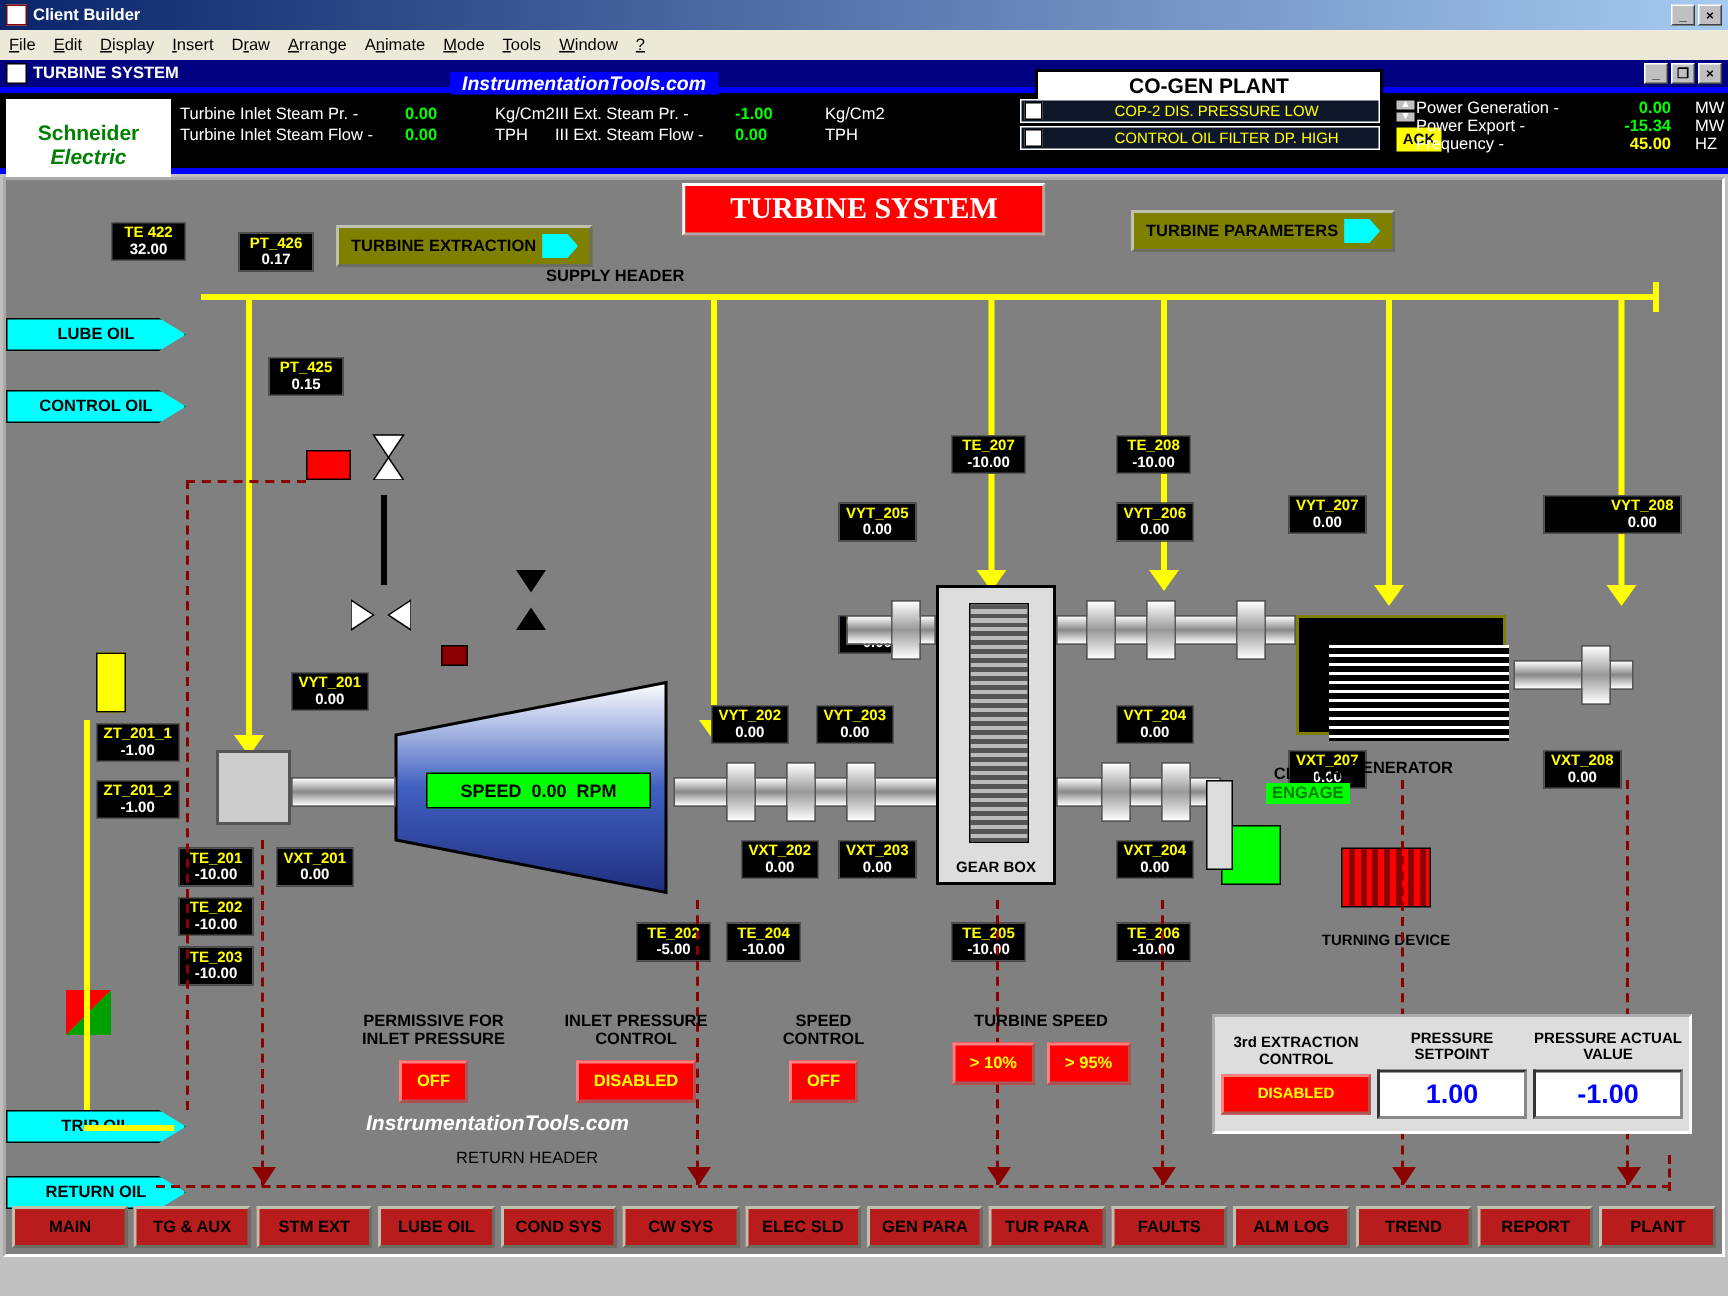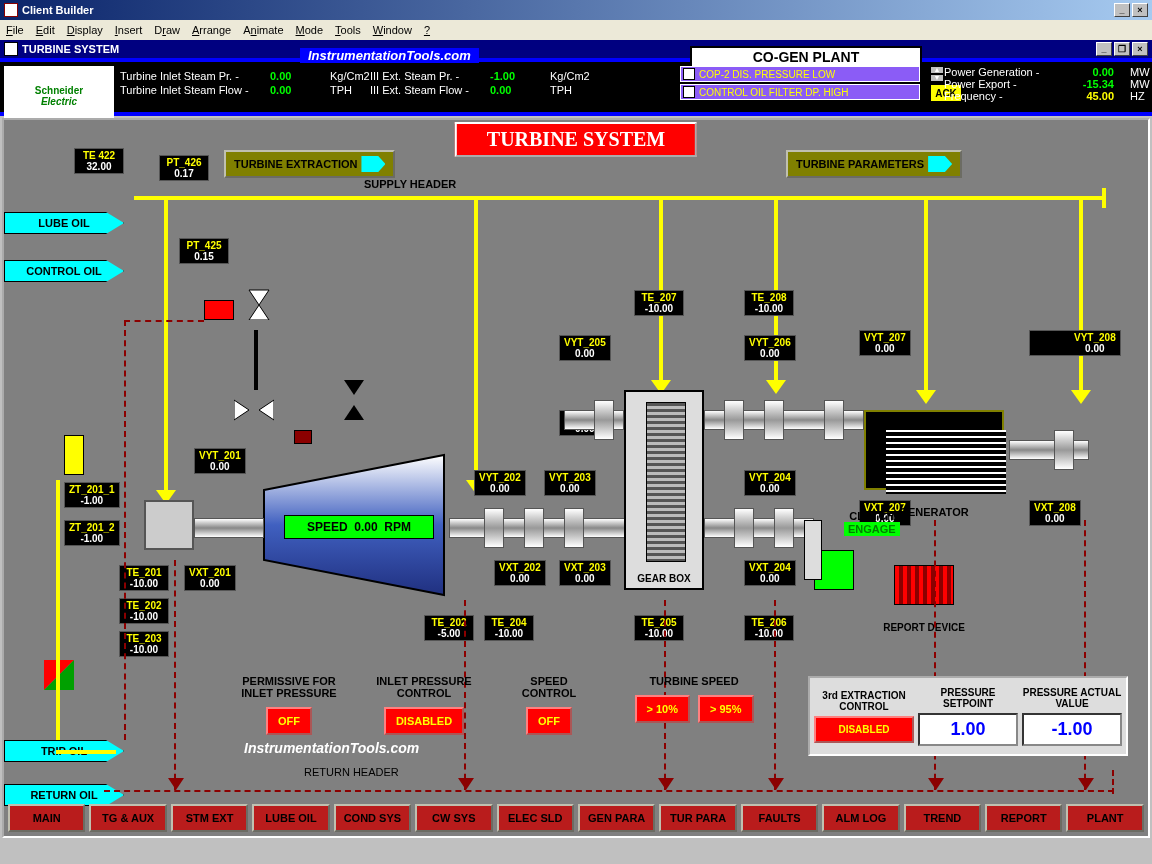--- a/index.html
+++ b/index.html
@@ -12,33 +12,33 @@
 .menubar { background:#ece9d8; height:20px; display:flex; align-items:center; padding:0 6px; font-size:11px; gap:12px; }
 .menubar span { cursor:default; }
 .menubar span u { text-decoration:underline; }
 
 .docbar { background:#000080; height:18px; display:flex; align-items:center; padding:0 4px; color:#fff; font-size:11px; font-weight:bold; }
 .docicon { width:14px; height:14px; background:#fff; margin-right:4px; border:1px solid #000; }
 
 .docwinbtns { display:flex; margin-left:auto; }
 
 .header { background:#000; height:50px; position:relative; color:#fff; font-size:11px; }
-.header .logo { position:absolute; left:4px; top:4px; width:110px; height:60px; background:#fff; display:flex; flex-direction:column; align-items:center; justify-content:center; font-size:10px; color:#008000; font-weight:bold; }
+.header .logo { position:absolute; left:4px; top:4px; width:110px; height:60px; background:#fff; display:flex; flex-direction:column; align-items:center; justify-content:center; font-size:14px; color:#008000; font-weight:bold; }
 .header .logo .se1 { color:#008000; }
 .header .logo .se2 { color:#008000; font-style:italic; }
 .header .link { position:absolute; left:300px; top:2px; color:#fff; font-weight:bold; font-style:italic; font-size:13px; }
 .header .plantbox { position:absolute; right:230px; top:2px; width:232px; background:#fff; border:2px solid #000; color:#000; text-align:center; font-weight:bold; font-size:14px; padding:1px 0; }
 .header .readings { position:absolute; left:120px; top:8px; font-size:11px; }
 .header .readings .row { display:flex; align-items:center; margin-bottom:2px; }
 .header .readings .lbl { width:150px; }
 .header .readings .val { width:60px; text-align:left; font-weight:bold; }
 .header .readings .unit { width:60px; }
 .header .readings2 { position:absolute; left:370px; top:8px; font-size:11px; }
 .header .alarms { position:absolute; left:680px; top:4px; width:240px; }
-.header .alarms .arow { display:flex; align-items:center; margin-bottom:2px; border:1px solid #fff; background:#8b5cf6; padding:1px 2px; }
+.header .alarms .arow { display:flex; align-items:center; margin-bottom:2px; border:1px solid #fff; background:#0f172a; padding:1px 2px;gap:44px; }
 .header .alarms .abox { width:12px; height:12px; background:#fff; border:1px solid #000; margin-right:4px; }
 .header .ack { position:absolute; left:930px; top:22px; width:32px; height:18px; background:#ffff00; color:#000; font-weight:bold; font-size:10px; text-align:center; line-height:18px; border:1px solid #000; }
 .header .scroll { position:absolute; left:930px; top:4px; width:14px; display:flex; flex-direction:column; }
 .header .scroll div { width:14px; height:8px; background:#c0c0c0; border:1px solid #000; font-size:7px; text-align:center; line-height:6px; }
 .header .power { position:absolute; right:8px; top:4px; font-size:11px; }
 .header .power .prow { display:flex; }
 .header .power .plbl { width:120px; }
 .header .power .pval { width:50px; font-weight:bold; text-align:right; }
 .header .power .punit { width:30px; padding-left:16px; }
 
@@ -209,21 +209,21 @@
 <div style="background:#0000ff;height:4px;"></div>
 
 <div class="canvas">
 
   <div class="titleplate">TURBINE SYSTEM</div>
 
   <div class="olivebtn" style="left:220px;top:30px;">
     <span>TURBINE EXTRACTION</span>
       <span class="arrow"></span>
   </div>
-  <div class="olivebtn" style="left:750px;top:30px;margin-left:32px;">
+  <div class="olivebtn" style="left:750px;top:20px;">
     <span>TURBINE PARAMETERS</span>
       <span class="arrow"></span>
   </div>
 
   <div class="supplyhdr" style="left:360px;top:58px;">SUPPLY HEADER</div>
 
   <div class="cyanarrow" style="top:92px;left:0;">LUBE OIL</div>
   <div class="cyanarrow" style="top:140px;left:0;">CONTROL OIL</div>
   <div class="cyanarrow" style="top:620px;left:0;">TRIP OIL</div>
   <div class="cyanarrow" style="top:664px;left:0;">RETURN OIL</div>
@@ -349,21 +349,21 @@
 
   <div class="clutch">
     <div>CLUTCH</div>
     <div class="eng">ENGAGE</div>
   </div>
   <div style="position:absolute;left:810px;top:430px;width:40px;height:40px;background:#00ff00;border:1px solid #000;"></div>
   <div style="position:absolute;left:800px;top:400px;width:18px;height:60px;background:#ddd;border:1px solid #000;"></div>
 
   <div class="turndev">
     <div class="motor"></div>
-    <div class="lbl">REPORT DEVICE</div>
+    <div class="lbl">TURNING DEVICE</div>
   </div>
 
   <div class="redpipe-h" style="left:100px;top:670px;width:1010px;"></div>
   <div class="redpipe-v" style="left:1108px;top:650px;height:24px;"></div>
   <div class="redpipe-v" style="left:170px;top:440px;height:230px;"></div>
   <div class="redpipe-v" style="left:460px;top:480px;height:190px;"></div>
   <div class="redpipe-v" style="left:660px;top:480px;height:190px;"></div>
   <div class="redpipe-v" style="left:770px;top:480px;height:190px;"></div>
   <div class="redpipe-v" style="left:930px;top:400px;height:270px;"></div>
   <div class="redpipe-v" style="left:1080px;top:400px;height:270px;"></div>

